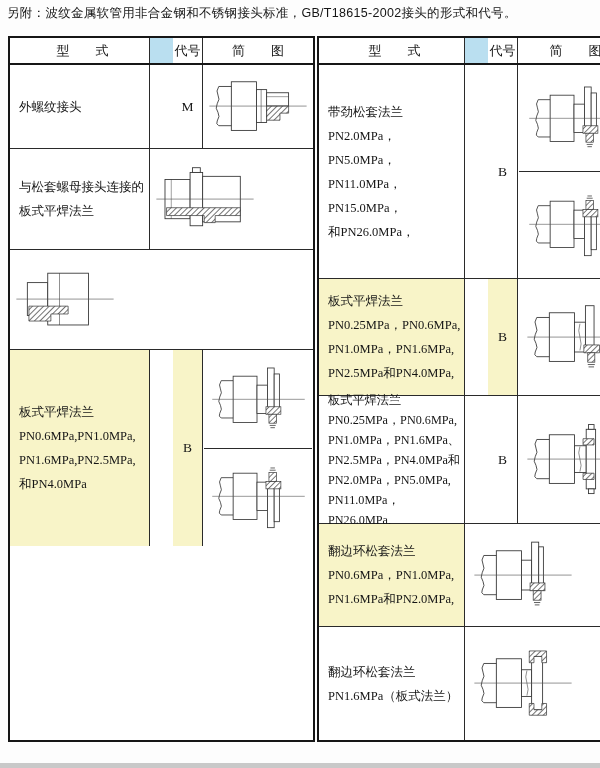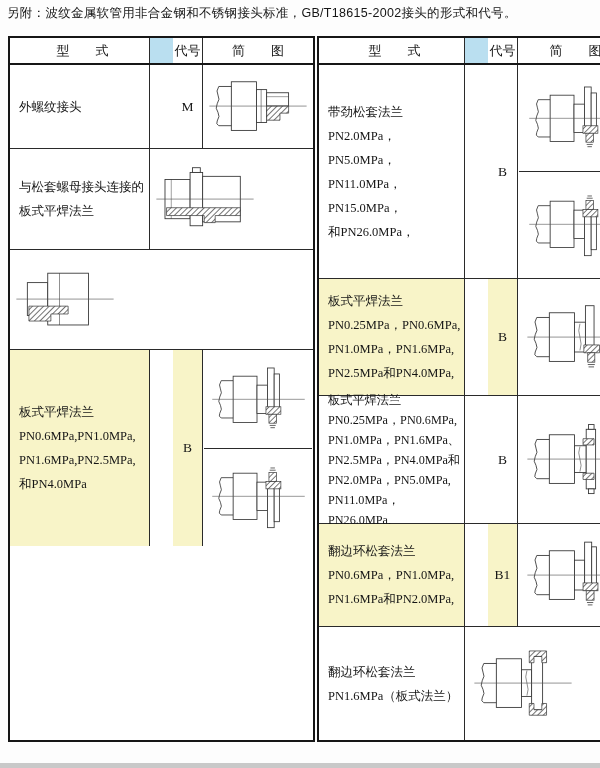--- a/index.html
+++ b/index.html
@@ -222,21 +222,20 @@
             <rect x="81" y="2" width="7" height="6" fill="#fff" stroke="#333" stroke-width="1.1"></rect>
             <rect x="81" y="84" width="7" height="6" fill="#fff" stroke="#333" stroke-width="1.1"></rect>
             <line x1="3" y1="46" x2="127" y2="46" stroke="#555" stroke-width="0.8"></line>
           </svg>
         </div>
     </div>
     <div class="row hl" style="height:103px">
       <div class="cell type">翻边环松套法兰
 PN0.6MPa，PN1.0MPa,
 PN1.6MPa和PN2.0MPa,</div>
-      <div class="cell code">B1</div>
       <div class="cell diag">
           <svg viewBox="0 0 130 92">
             <path d="M32 21 L15 21 Q11 27 14 32 Q17 37 13 43 Q10 49 14 54 Q17 59 13 65 Q11 69 15 71 L32 71 Z" fill="#fff" stroke="#333" stroke-width="1.1"></path>
             <rect x="31" y="15" width="32" height="62" fill="#fff" stroke="#333" stroke-width="1.1"></rect>
             <rect x="63" y="27" width="13" height="38" fill="#fff" stroke="#333" stroke-width="1.1"></rect>
             <rect x="76" y="4" width="9" height="60" fill="#fff" stroke="#333" stroke-width="1.1"></rect>
             <rect x="85" y="10" width="6" height="54" fill="#fff" stroke="#333" stroke-width="1.1"></rect>
             <path d="M85 58 l8 8 h-8 z" fill="#333"></path>
             <rect x="74" y="56" width="19" height="10" fill="url(#h)" stroke="#333" stroke-width="0.9"></rect>
             <rect x="78" y="66" width="10" height="12" fill="url(#h)" stroke="#333" stroke-width="0.9"></rect>

